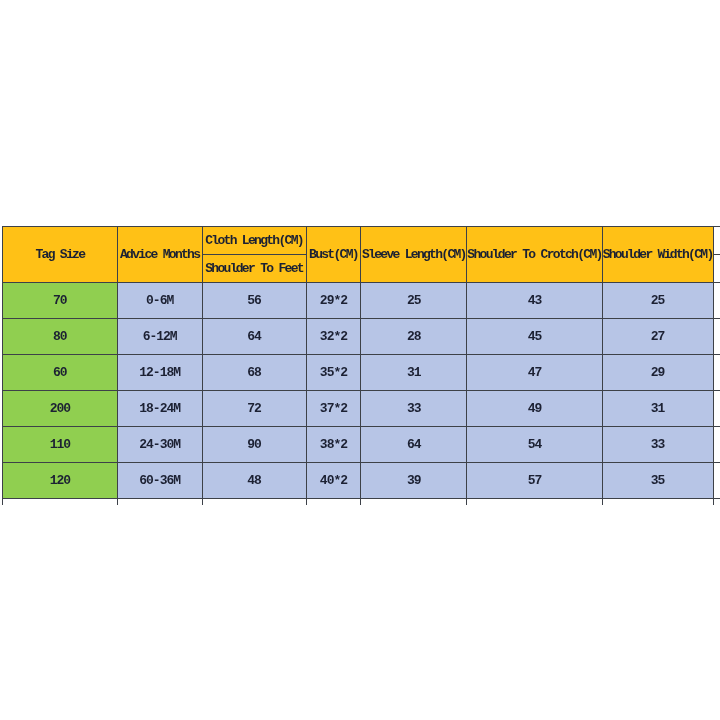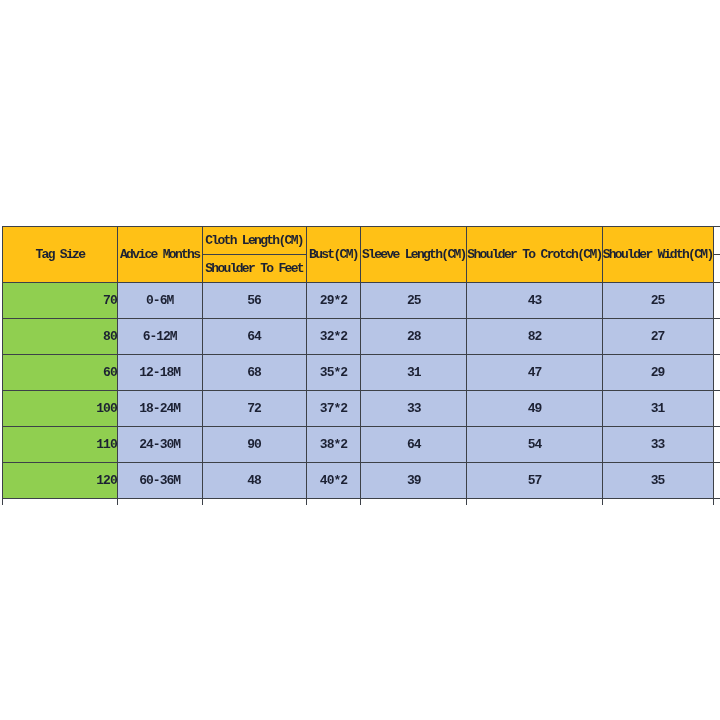--- a/index.html
+++ b/index.html
@@ -28,21 +28,21 @@
   .size-chart th{
     background:var(--header-bg);
     font-size:13px;letter-spacing:-1.7px;
     height:27px;
   }
   .size-chart td{
     background:var(--cell-bg);
     font-size:13px;letter-spacing:-1px;
     height:35px;
   }
-  .size-chart td.tag{background:var(--tag-bg);text-align:right;}
+  .size-chart td.tag{background:var(--tag-bg);}
   
   .size-chart .ghost{background:#ffffff;border-right:none;}
   
   .size-chart tr.stub-row td{height:6px;background:#ffffff;border-bottom:none;}
   .size-chart tr.stub-row td.corner{border-right:none;}
 </style>
 </head>
 <body>
 
 <div class="stage">
@@ -83,36 +83,36 @@
         <td>43</td>
         <td>25</td>
         <td class="ghost"></td>
       </tr>
       <tr>
         <td class="tag">80</td>
         <td>6-12M</td>
         <td>64</td>
         <td>32*2</td>
         <td>28</td>
-        <td>82</td>
+        <td>45</td>
         <td>27</td>
         <td class="ghost"></td>
       </tr>
       <tr>
         <td class="tag">60</td>
         <td>12-18M</td>
         <td>68</td>
         <td>35*2</td>
         <td>31</td>
         <td>47</td>
         <td>29</td>
         <td class="ghost"></td>
       </tr>
       <tr>
-        <td class="tag">100</td>
+        <td class="tag">200</td>
         <td>18-24M</td>
         <td>72</td>
         <td>37*2</td>
         <td>33</td>
         <td>49</td>
         <td>31</td>
         <td class="ghost"></td>
       </tr>
       <tr>
         <td class="tag">110</td>

